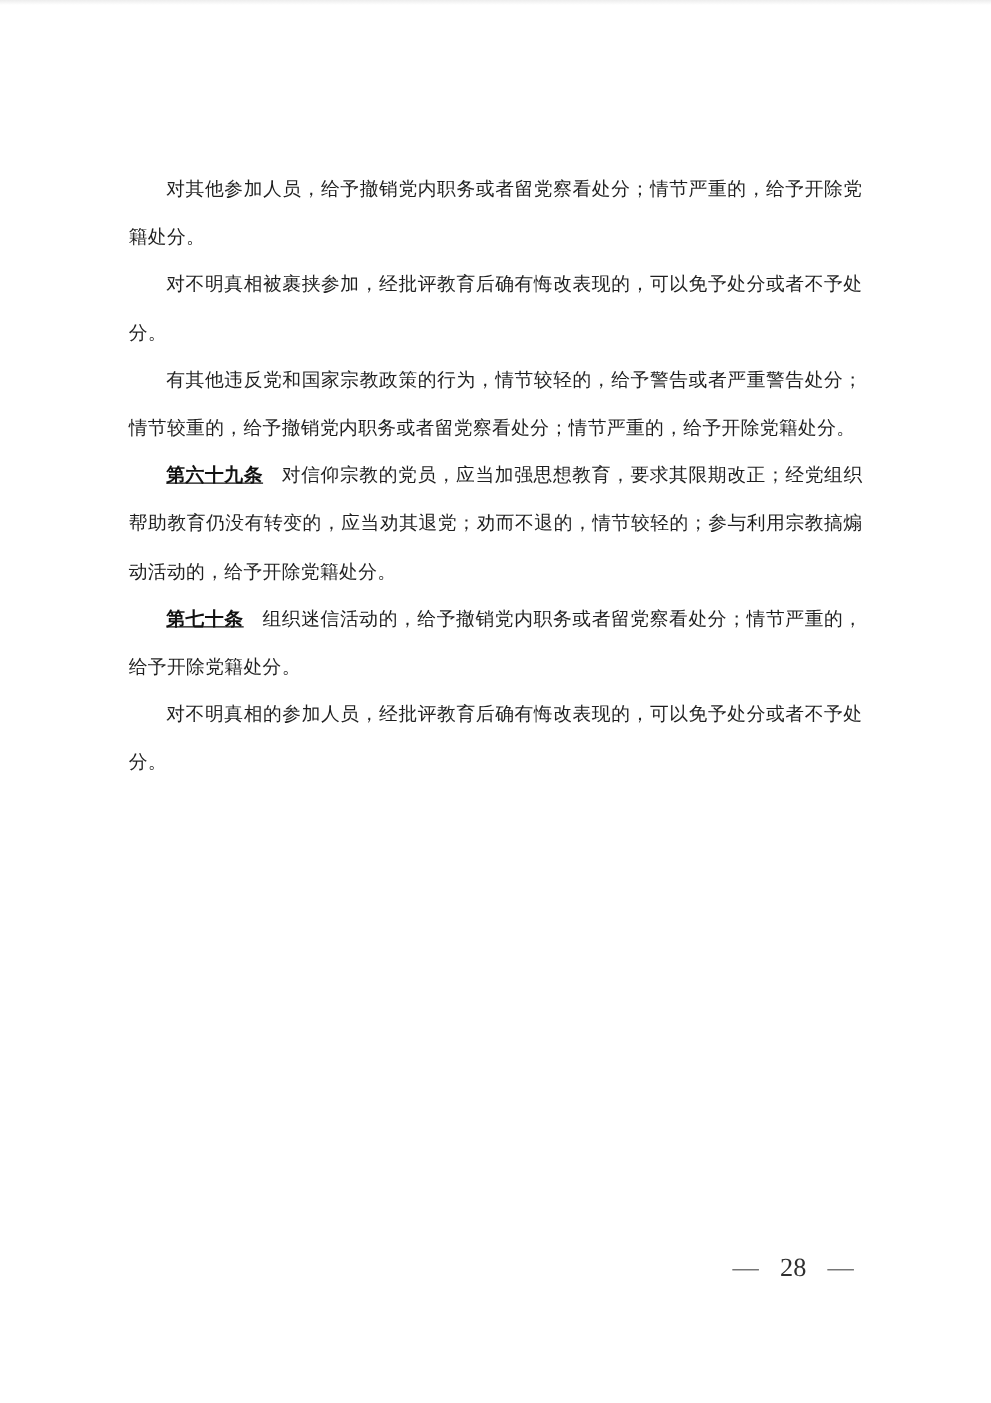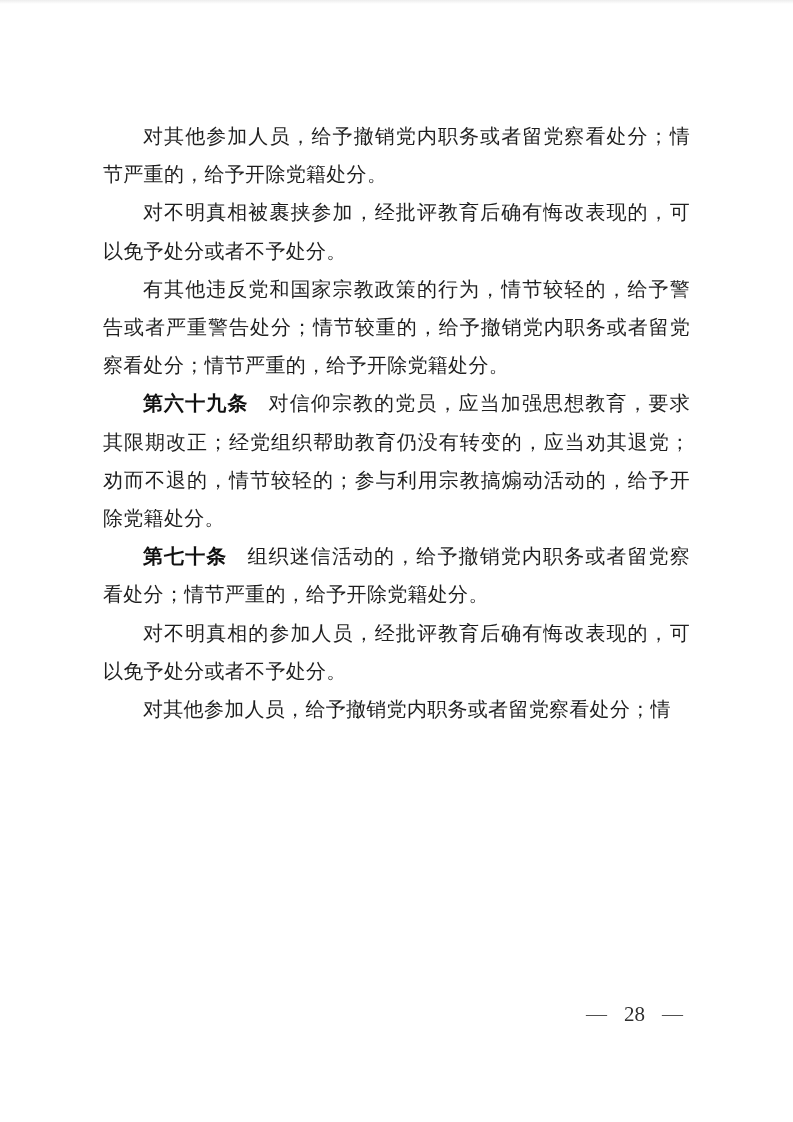--- a/index.html
+++ b/index.html
@@ -17,38 +17,39 @@
   }
   .scan-edge {
     position: absolute;
     top: 0; left: 0; right: 0;
     height: 4px;
     background: linear-gradient(#ededed, #ffffff);
   }
   .text-block {
     position: absolute;
     left: 103px;
-    top: 117px;
+    top: 133px;
     width: 587px;
-    font-size: 20px;
+    font-size: 15px;
     line-height: 38.2px;
     color: #1f1f1f;
     text-align: justify;
     letter-spacing: 0.3px;
   }
   .text-block p {
     margin: 0;
     padding: 0;
     text-indent: 2em;
   }
   .article-heading {
     font-family: "Liberation Sans", "DejaVu Sans", sans-serif;
     font-weight: 700;
     color: #111111;
     margin-right: 1em;
+    text-decoration: underline;
   }
   .footer {
     position: absolute;
     top: 999px;
     right: 110px;
     display: flex;
     align-items: center;
     gap: 17px;
     font-size: 21px;
     line-height: 30px;
@@ -74,21 +75,20 @@
   <p><span class="para-text">有其他违反党和国家宗教政策的行为，情节较轻的，给予警告或者严重警告处分；情节较重的，给予撤销党内职务或者留党察看处分；情节严重的，给予开除党籍处分。</span></p>
 
   <p><b class="article-heading">第六十九条</b><span class="para-text">对信仰宗教的党员，应当加强思想教育，要求其限期改正；经党组织帮助教育仍没有转变的，应当劝其退党；劝而不退的，情节较轻的；参与利用宗教搞煽动活动的，给予开除党籍处分。</span></p>
 
   <p><b class="article-heading">第七十条</b><span class="para-text">组织迷信活动的，给予撤销党内职务或者留党察看处分；情节严重的，给予开除党籍处分。</span></p>
 
 
   <p><span class="para-text">对不明真相的参加人员，经批评教育后确有悔改表现的，可以免予处分或者不予处分。</span></p>
 
 
-  <p><span class="para-text">对其他参加人员，给予撤销党内职务或者留党察看处分；情</span></p>
 </div>
 
   <div class="footer">
     <span class="dash">—</span>
     <span class="page-num">28</span>
     <span class="dash">—</span>
   </div>
 </div>
 
 </body></html>

